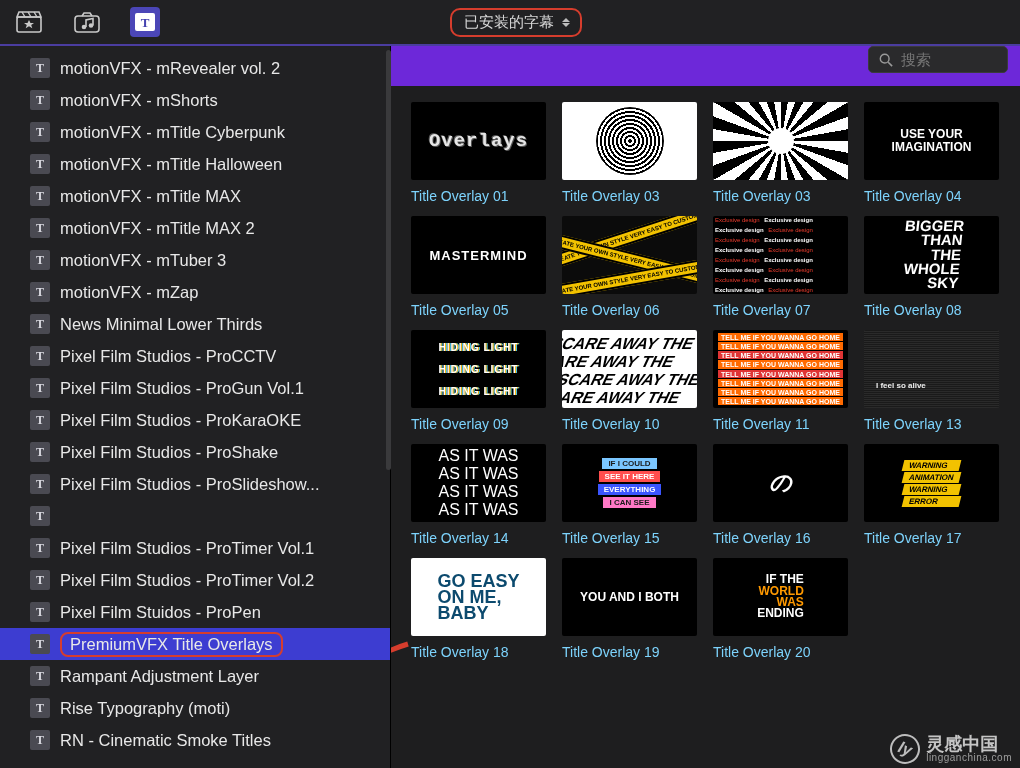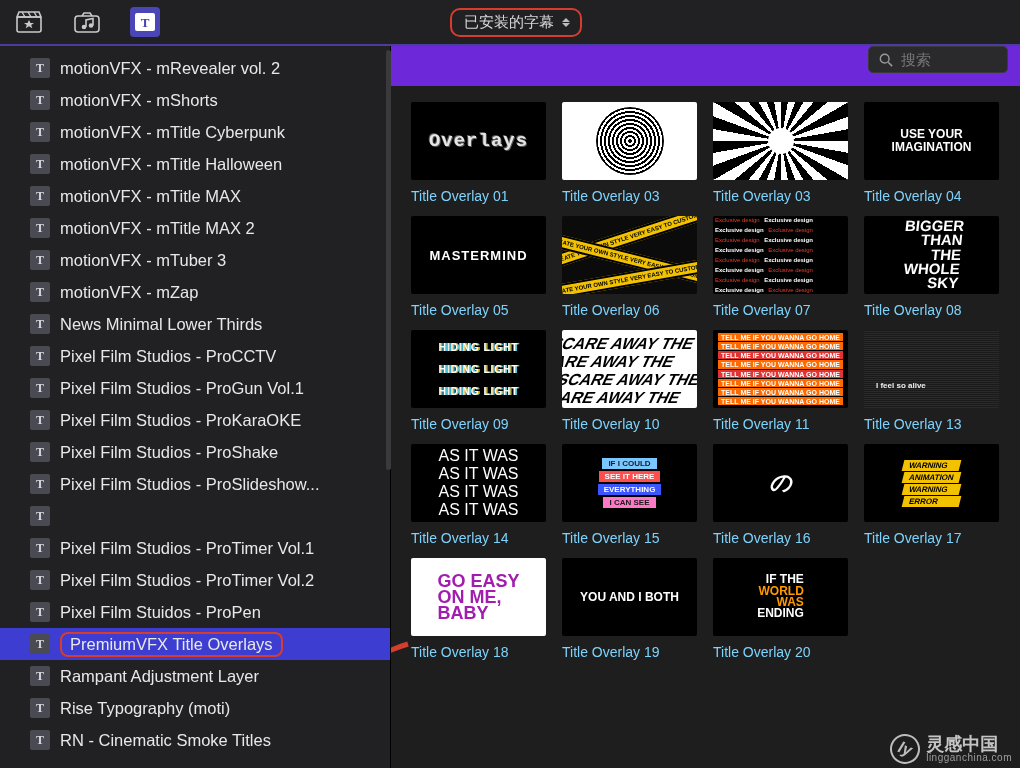--- a/index.html
+++ b/index.html
@@ -76,21 +76,21 @@
      repeating-linear-gradient(90deg,#2e2e2e 0 1px,#1e1e1e 1px 2px); position:relative; }
   .t13 .stat::after { content:attr(data-text); position:absolute; left:12px; bottom:18px; font-size:8px; color:#eee; font-weight:bold; }
   .t14 { }
   .t15 { display:flex; flex-direction:column; gap:2px; align-items:center; }
   .t15 span { font-size:8px; font-weight:900; padding:1px 6px; }
   .t15 .s1{background:#7ac6ff;color:#1a1a1a}.t15 .s2{background:#ff4e4e;color:#fff}.t15 .s3{background:#3b55ff;color:#fff}.t15 .s4{background:#ff78c6;color:#1a1a1a}
   .t16 { font-size:22px; font-weight:900; font-style:italic; }
   .t17 { display:flex; flex-direction:column; gap:1px; }
   .t17 span { background:#f2c200; color:#000; font-size:8px; font-weight:900; padding:1px 6px; transform:skewX(-14deg); }
   .t18 { background:#fff; }
-  .t18 .big { color:#a21caf; font-weight:900; font-size:18px; line-height:0.9; }
+  .t18 .big { color:#0c4a6e; font-weight:900; font-size:18px; line-height:0.9; }
   .t19 { font-size:12px; font-weight:800; }
   .t20 { font-size:12px; font-weight:900; line-height:0.95; text-align:right; }
   .t20 .x { color:#ff9900; }
 
   
   .arrow-svg { position:absolute; pointer-events:none; }
 
   
   .scrollbar { position:absolute; left:386px; top:50px; width:5px; height:420px; background:#3a3a3c; border-radius:3px; }
 

